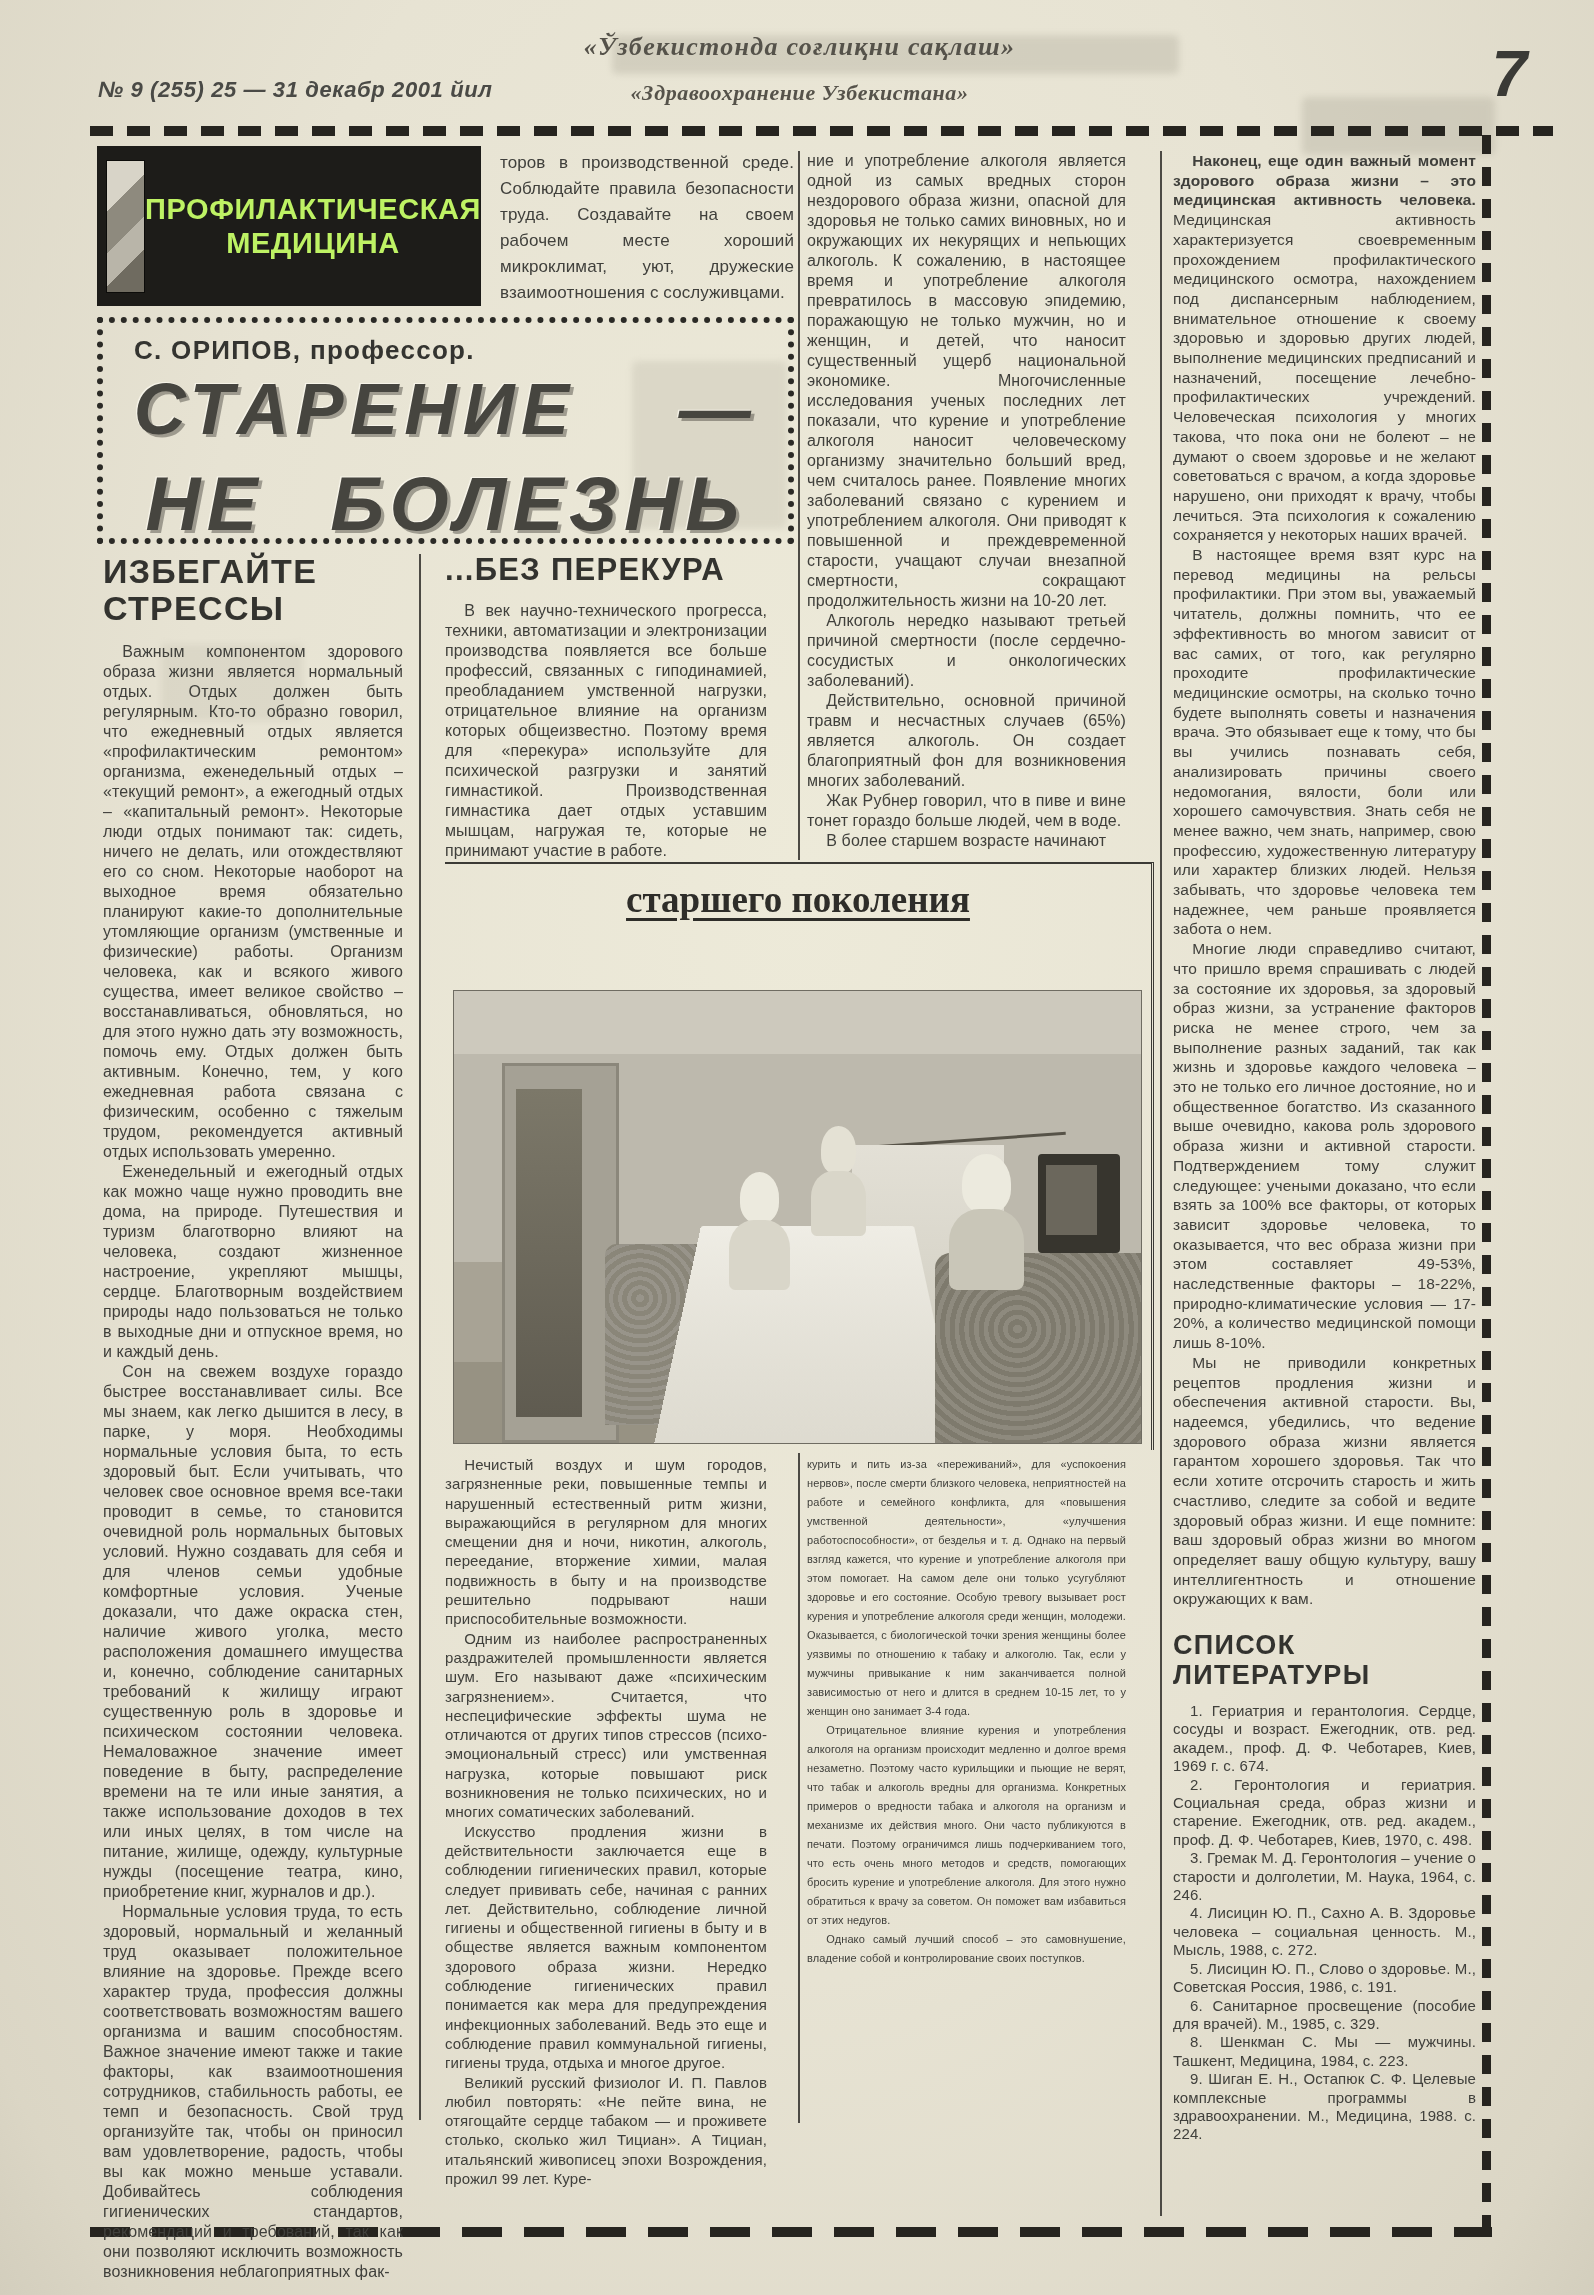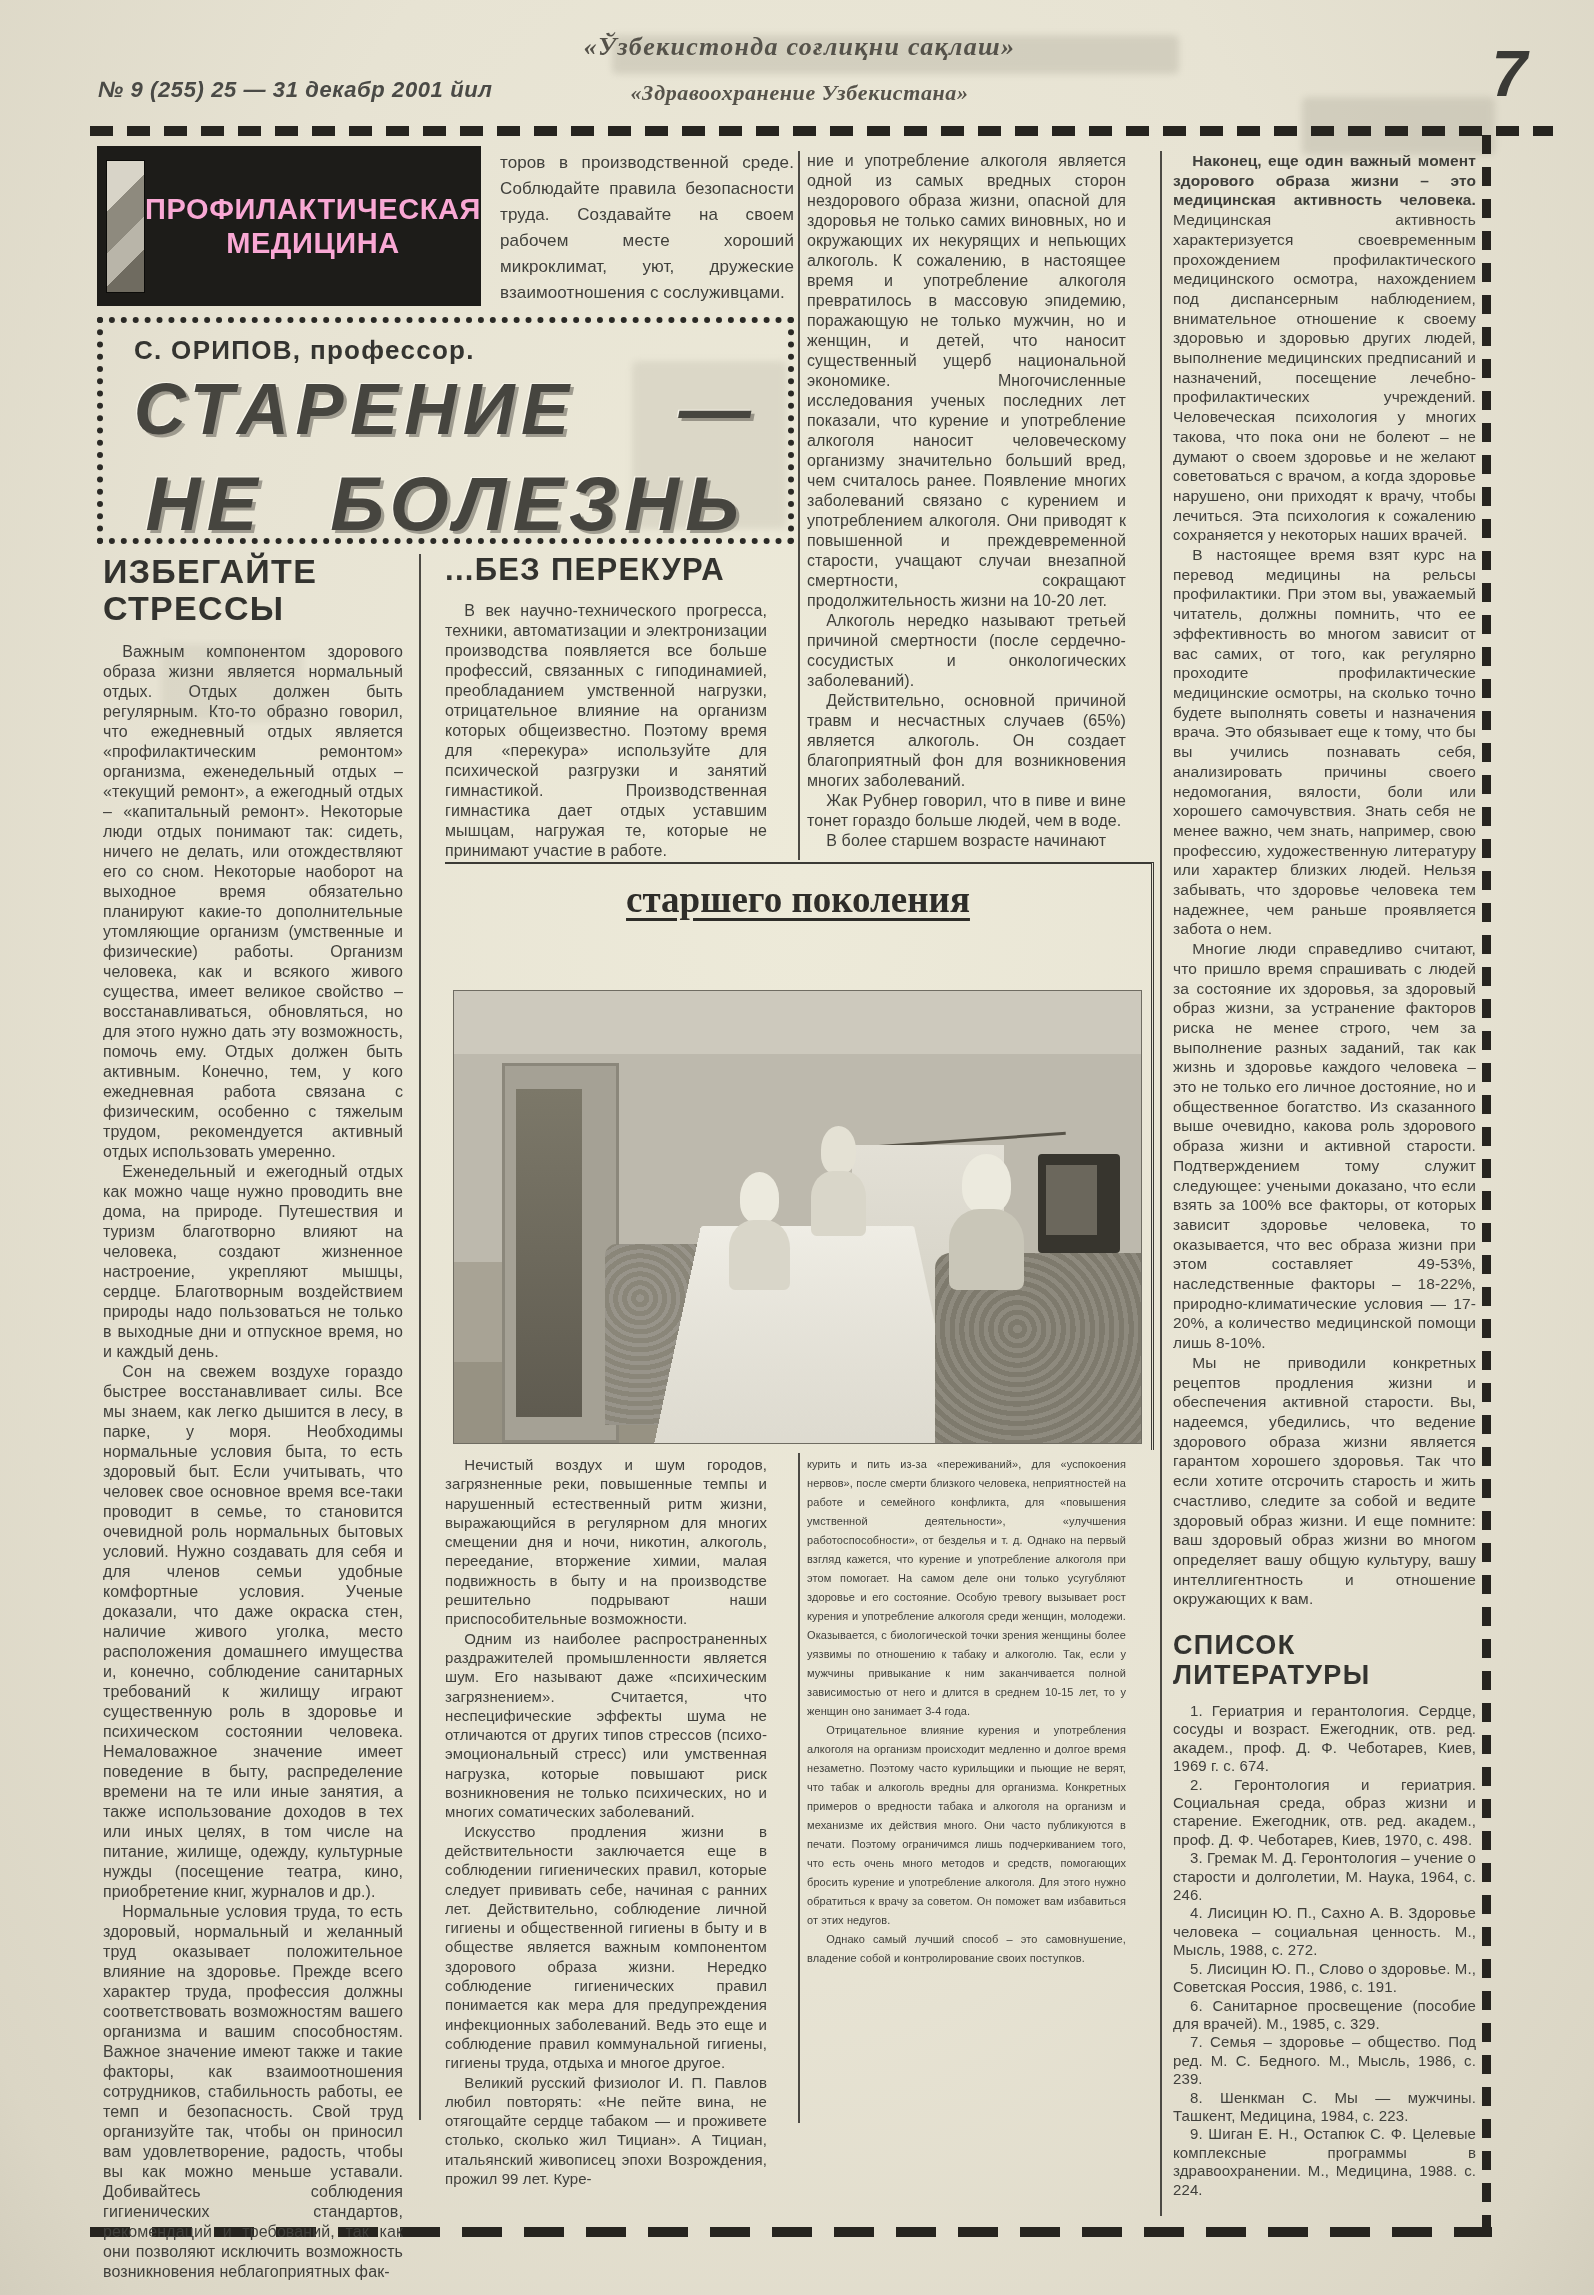--- a/index.html
+++ b/index.html
@@ -18,21 +18,21 @@
     background:repeating-linear-gradient(90deg,#26241f 0 23px,transparent 23px 37px);}
   .rule-bottom{position:absolute;left:90px;top:2227px;width:1402px;height:10.3px;
     background:repeating-linear-gradient(90deg,#26241f 0 40px,transparent 40px 62px);}
   .rule-right{position:absolute;left:1482px;top:135px;width:9px;height:2096px;
     background:repeating-linear-gradient(180deg,#26241f 0 19.3px,transparent 19.3px 32px);}
   .divider{position:absolute;width:1.9px;background:#4c4a44;}
   
   .logo-box{position:absolute;left:97px;top:146px;width:384px;height:160px;background:#1d1c19;display:flex;align-items:center;}
   .logo-photo{width:102px;height:131px;margin-left:9px;background:
     linear-gradient(135deg,#d8d4c8 0 30%,#8e8a7e 30% 55%,#b9b5a9 55% 75%,#6f6b60 75%);border:1.9px solid #0c0c0a;}
-  .logo-text{flex:1;text-align:center;color:#f9a8d4;font-weight:bold;font-size:29px;line-height:1.18;letter-spacing:0.6px;
+  .logo-text{flex:1;text-align:center;color:#bef264;font-weight:bold;font-size:29px;line-height:1.18;letter-spacing:0.6px;
     font-stretch:condensed;}
   
   .btxt{font-size:16px;line-height:20px;text-align:justify;color:#40403c;letter-spacing:0.1px;hyphens:auto;}
   .btxt p{margin:0;text-indent:19.3px;}
   .btxt p.cont{text-indent:0;}
   .top-b{position:absolute;left:500px;top:150px;width:294px;font-size:17px;line-height:26px;}
   
   .title-box{position:absolute;left:97px;top:317px;width:697px;height:227px;border:6.4px dotted #2b2a26;box-sizing:border-box;}
   .author{position:absolute;left:31px;top:11.6px;font-size:26px;font-weight:bold;color:#343430;letter-spacing:1.3px;}
   .big-title{position:absolute;left:19.3px;right:19.3px;top:45px;font-weight:bold;font-style:italic;color:#46453f;
@@ -186,20 +186,19 @@
     <p>Многие люди справедливо считают, что пришло время спрашивать с людей за состояние их здоровья, за здоровый образ жизни, за устранение факторов риска не менее строго, чем за выполнение разных заданий, так как жизнь и здоровье каждого человека – это не только его личное достояние, но и общественное богатство. Из сказанного выше очевидно, какова роль здорового образа жизни и активной старости. Подтверждением тому служит следующее: учеными доказано, что если взять за 100% все факторы, от которых зависит здоровье человека, то оказывается, что вес образа жизни при этом составляет 49-53%, наследственные факторы – 18-22%, природно-климатические условия — 17-20%, а количество медицинской помощи лишь 8-10%.</p>
     <p>Мы не приводили конкретных рецептов продления жизни и обеспечения активной старости. Вы, надеемся, убедились, что ведение здорового образа жизни является гарантом хорошего здоровья. Так что если хотите отсрочить старость и жить счастливо, следите за собой и ведите здоровый образ жизни. И еще помните: ваш здоровый образ жизни во многом определяет вашу общую культуру, вашу интеллигентность и отношение окружающих к вам.</p>
     <div class="subhead" style="font-size:27px;margin:22px 0 11.6px 0;">СПИСОК ЛИТЕРАТУРЫ</div>
     <div class="refs">
       <p>1. Гериатрия и герантология. Сердце, сосуды и возраст. Ежегодник, отв. ред. академ., проф. Д. Ф. Чеботарев, Киев, 1969 г. с. 674.</p>
       <p>2. Геронтология и гериатрия. Социальная среда, образ жизни и старение. Ежегодник, отв. ред. академ., проф. Д. Ф. Чеботарев, Киев, 1970, с. 498.</p>
       <p>3. Гремак М. Д. Геронтология – учение о старости и долголетии, М. Наука, 1964, с. 246.</p>
       <p>4. Лисицин Ю. П., Сахно А. В. Здоровье человека – социальная ценность. М., Мысль, 1988, с. 272.</p>
       <p>5. Лисицин Ю. П., Слово о здоровье. М., Советская Россия, 1986, с. 191.</p>
       <p>6. Санитарное просвещение (пособие для врачей). М., 1985, с. 329.</p>
-      <p>7. Семья – здоровье – общество. Под ред. М. С. Бедного. М., Мысль, 1986, с. 239.</p>
       <p>8. Шенкман С. Мы — мужчины. Ташкент, Медицина, 1984, с. 223.</p>
       <p>9. Шиган Е. Н., Остапюк С. Ф. Целевые комплексные программы в здравоохранении. М., Медицина, 1988. с. 224.</p>
     </div>
   </div>
 
 </div>
 
 
 </body></html>

